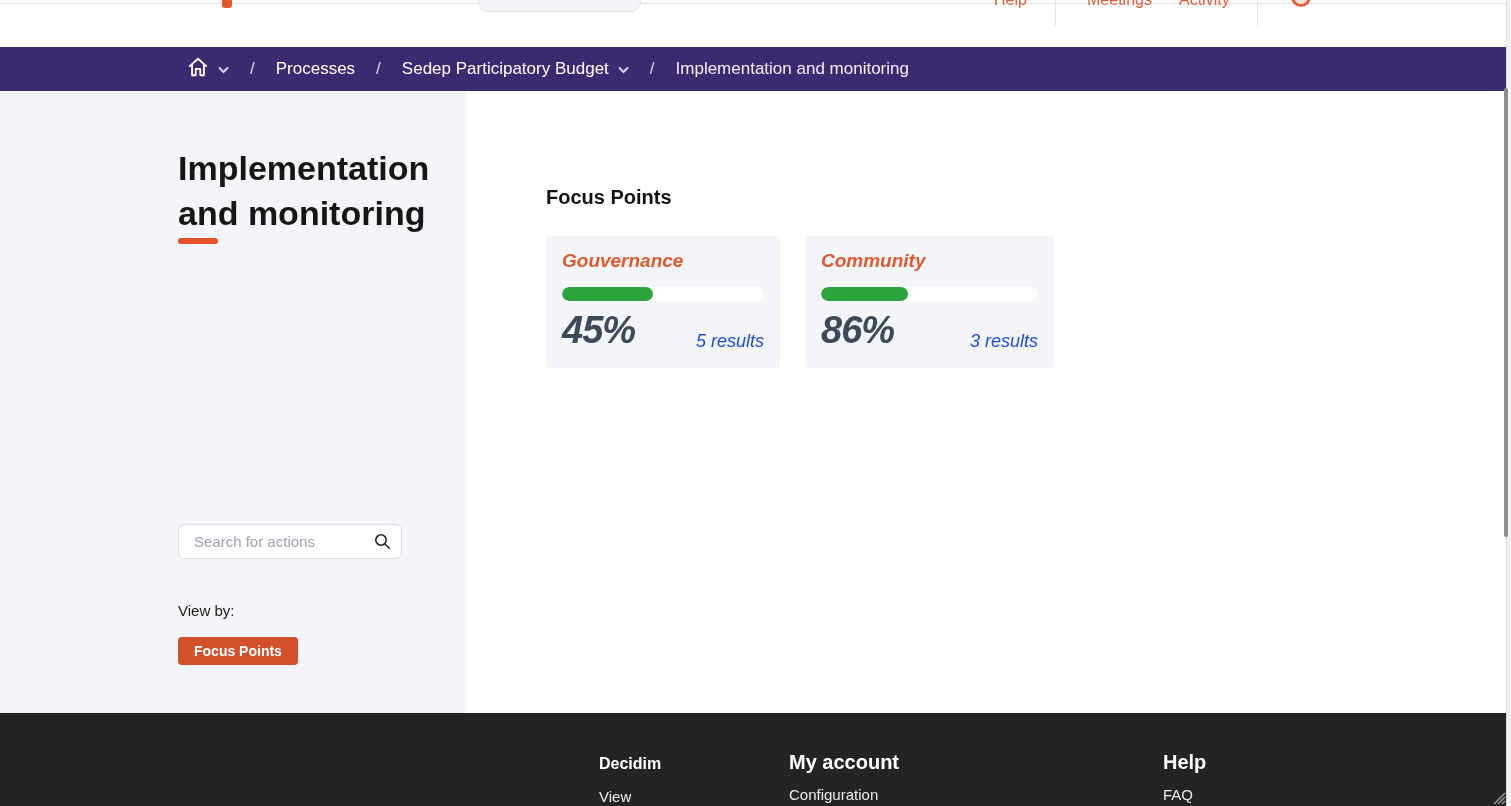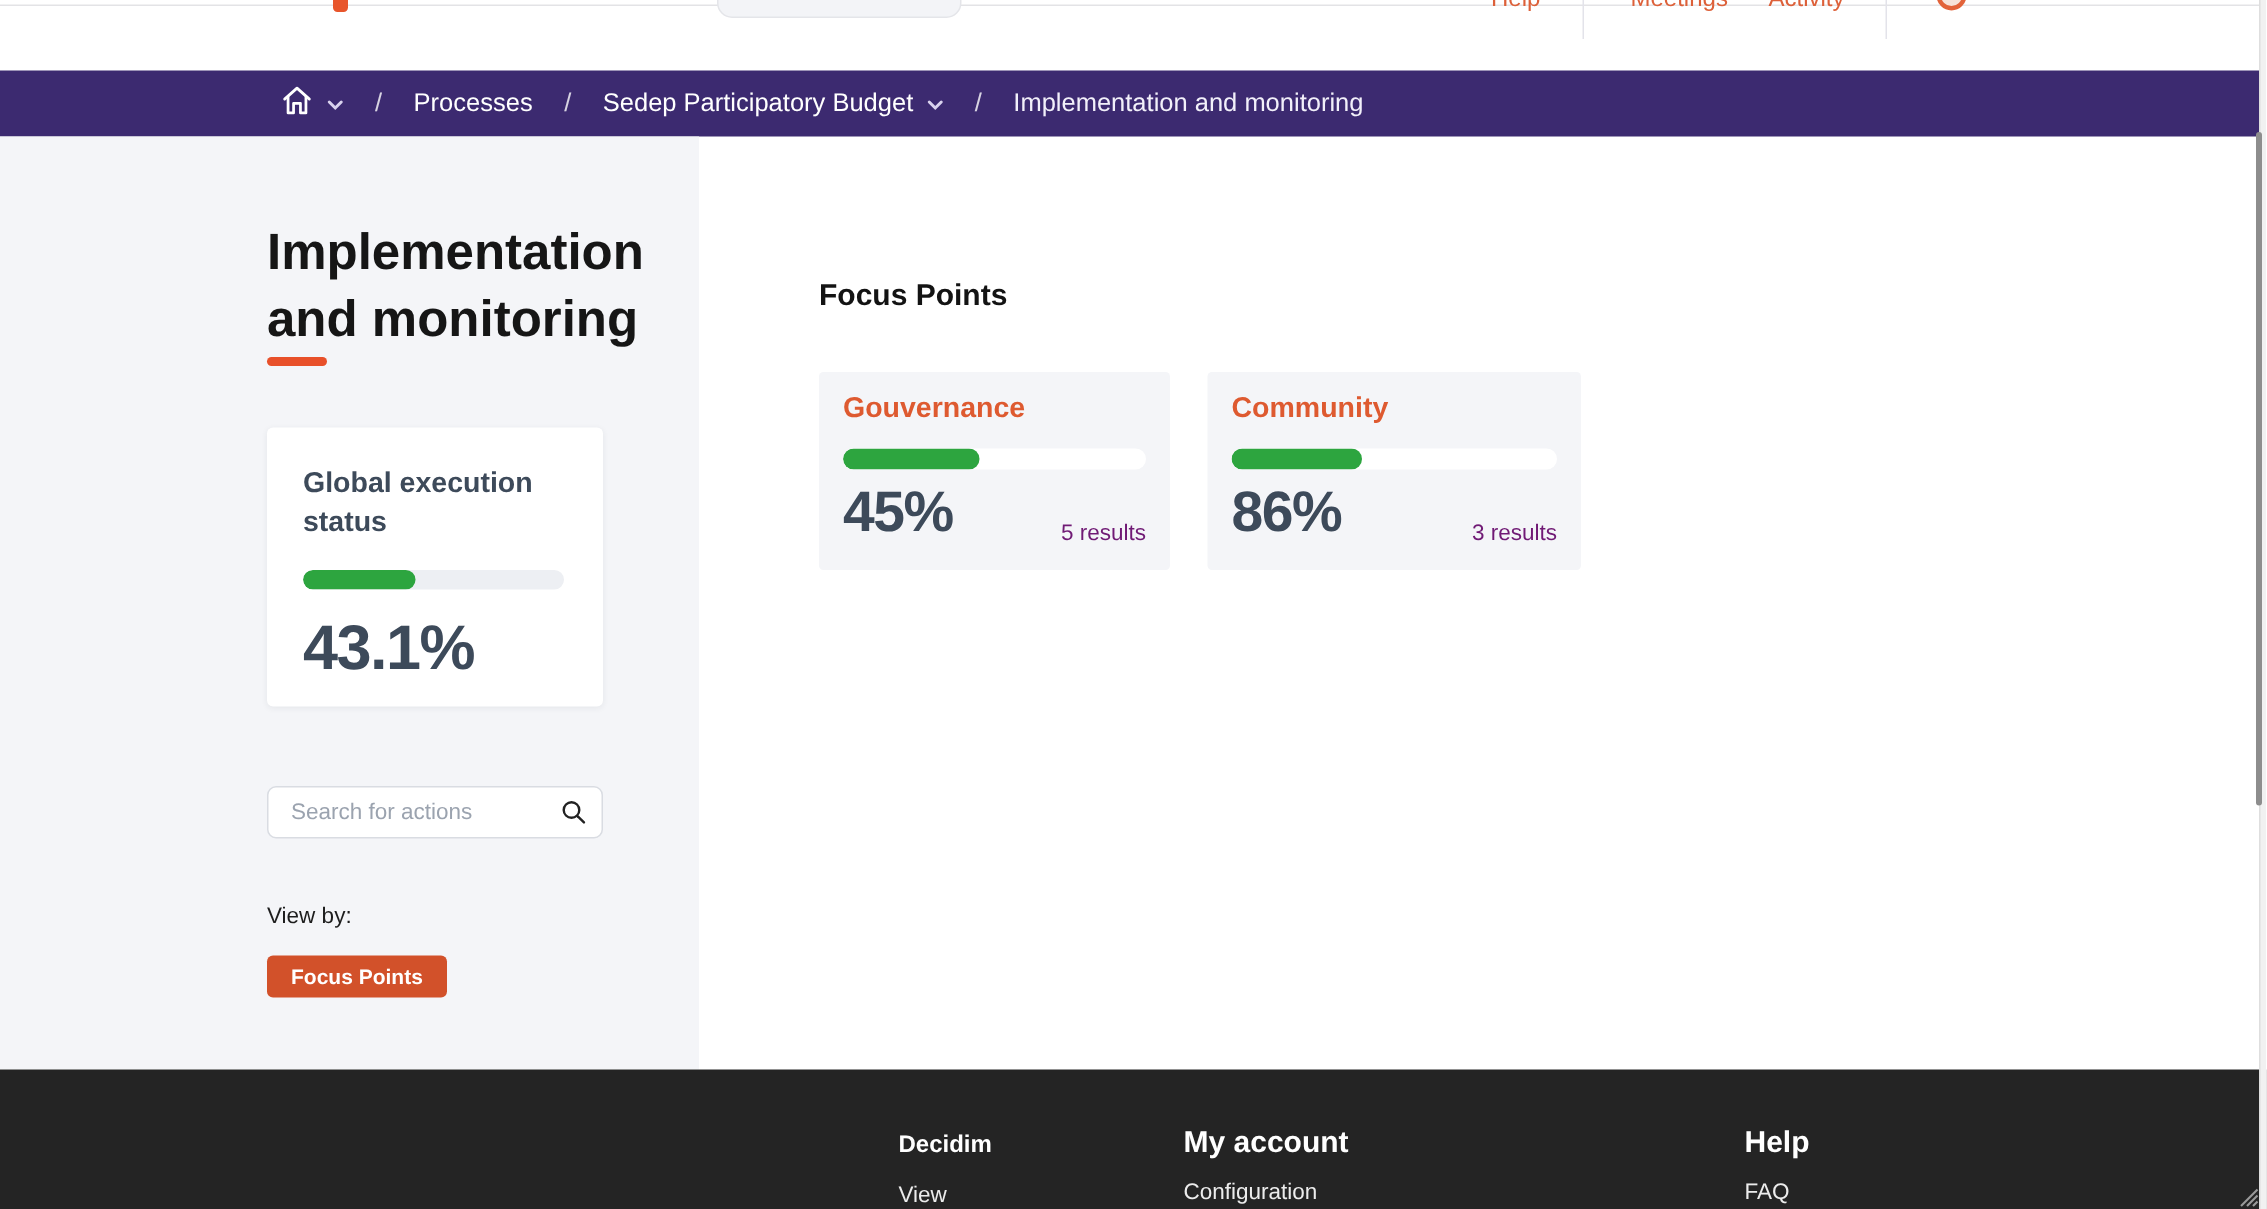--- a/index.html
+++ b/index.html
@@ -62,28 +62,28 @@
 
   .viewby-label { position:absolute; top:602px; left:178px; font-size:15px; color:#1d1d1d; }
   .viewby-btn {
     position:absolute; top:637px; left:178px; height:28px; padding:0 16px;
     background:#d2512a; border:none; border-radius:4px; color:#fff; font-size:14px; font-weight:bold;
     font-family:"Liberation Sans",sans-serif; cursor:pointer;
   }
 
   
   .main-heading { position:absolute; top:186px; left:546px; font-size:20px; font-weight:bold; color:#131313; }
-  .fp-card { position:absolute; top:248px; height:132px; background:#f4f5f8; border-radius:3px; padding:14px 16px 0 16px; }
+  .fp-card { position:absolute; top:236px; height:132px; background:#f4f5f8; border-radius:3px; padding:14px 16px 0 16px;font-style:italic; }
   .fp-card-1 { left:546px; width:234px; }
   .fp-card-2 { left:805px; width:249px; }
   .fp-card-title { font-size:19px; font-weight:bold; color:#de5a30; cursor:pointer; }
   .progress-track-fp { margin-top:15px; width:100%; height:14px; background:#fff; border-radius:7px; overflow:hidden; }
   .fp-bottom { display:flex; justify-content:space-between; align-items:flex-end; margin-top:8px; }
   .fp-value { font-size:38px; font-weight:bold; color:#3d4a5a; letter-spacing:-1px; }
-  .fp-results { font-size:15px; color:#701a75; }
+  .fp-results { font-size:18px; color:#1d4ed8; }
 
   
   .footer { position:absolute; top:713px; left:0; width:1511px; height:93px; background:#242424; overflow:hidden; }
   .footer-logo {
     position:absolute; top:-20px; left:191px; color:#fff; font-family:"DejaVu Sans", sans-serif;
     font-weight:bold; font-size:76px; letter-spacing:-3px; cursor:pointer;
   }
   .f-col { position:absolute; color:#fff; }
   .f-col-1 { left:599px; top:42px; } .f-col-2 { left:789px; top:38px; }
   .f-col-3 { left:966px; top:38px; } .f-col-4 { left:1163px; top:38px; }
@@ -141,27 +141,20 @@
       </span>
     </span>
     <span class="crumb-sep">/</span>
     <span class="crumb-current">Implementation and monitoring</span>
   </nav>
 
   <div class="sidebar-bg"></div>
   <h1 class="side-title">Implementation and monitoring</h1>
   <div class="side-title-rule"></div>
 
-  <div class="status-card">
-    <div class="status-card-title">Global execution status</div>
-    <div class="progress-track-card">
-      <div class="progress-fill" style="width: 43.1%;"></div>
-    </div>
-    <div class="status-value">43.1%</div>
-  </div>
 
   <div class="search-wrap">
     <input class="search-input" type="text" placeholder="Search for actions" style="">
     <span class="search-icon">
       <svg width="17" height="17" viewBox="0 0 17 17" fill="none" stroke="#222" stroke-width="1.6" stroke-linecap="round">
         <circle cx="7" cy="7" r="5.2"></circle>
           <path d="M11.2 11.2 L15.3 15.3"></path>
       </svg>
     </span>
   </div>

